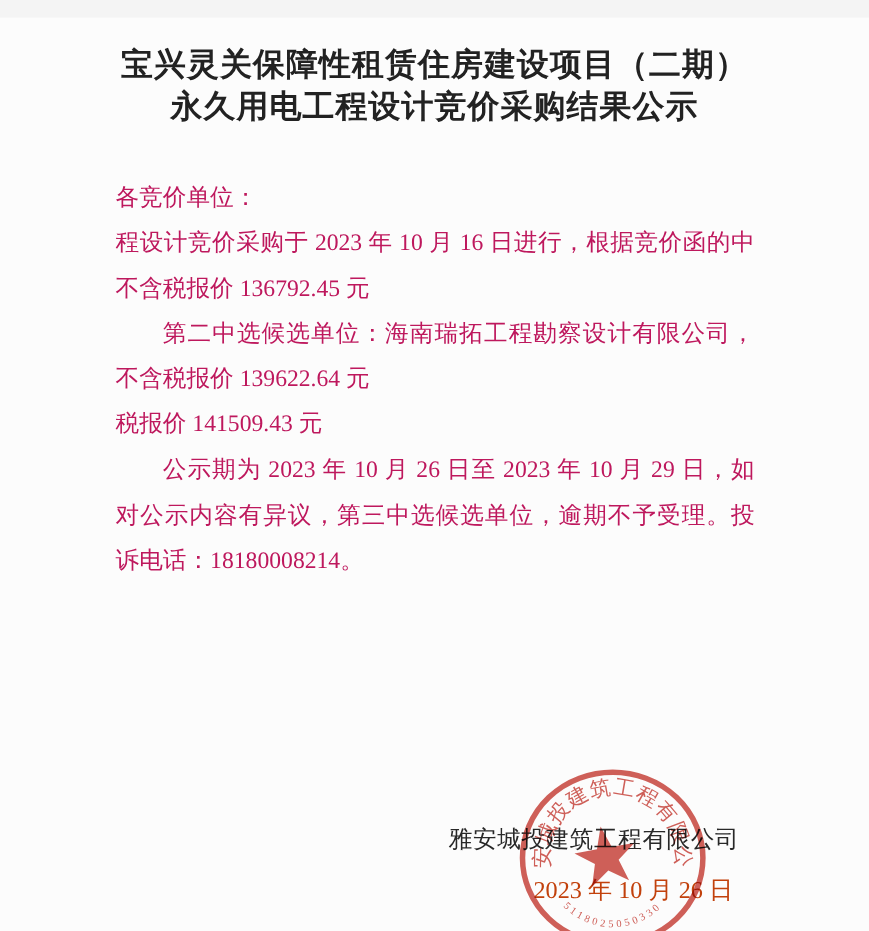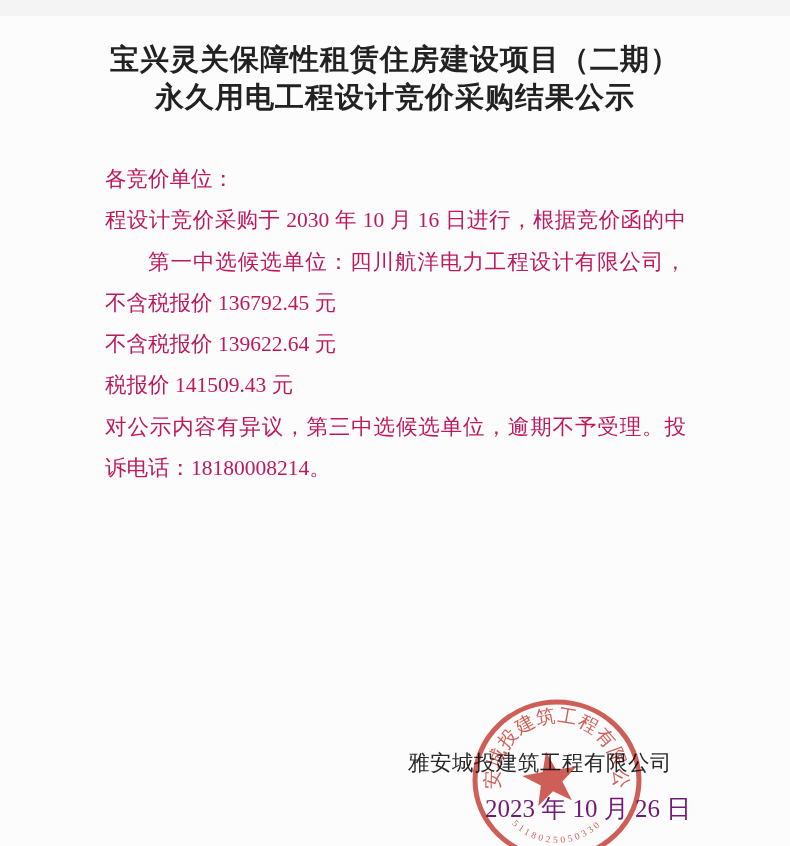--- a/index.html
+++ b/index.html
@@ -44,21 +44,21 @@
     overflow: hidden;
   }
   .sig-company {
     position: absolute; left: 408px; top: 733px;
     font-size: 21.5px; line-height: 28px; color: #282828;
     letter-spacing: 0.5px;
     white-space: nowrap;
   }
   .sig-date {
     position: absolute; left: 485px; top: 779px;
-    font-size: 25px; line-height: 28px; color: #701a75;
+    font-size: 22px; line-height: 28px; color: #c2410c;
     white-space: nowrap;
   }
   .seal {
     position: absolute; left: 457px; top: 664px;
     width: 200px; height: 200px;
     mix-blend-mode: multiply;
     opacity: 0.85;
   }
   .seal text {
     font-family: "Liberation Serif", "DejaVu Serif", serif;
@@ -69,25 +69,26 @@
 
 <div class="page">
 
   <div class="title">
     <div>宝兴灵关保障性租赁住房建设项目（二期）</div>
     <div>永久用电工程设计竞价采购结果公示</div>
   </div>
 
   <div class="body-lines">
       <div class="bline">各竞价单位：</div>
-      <div class="bline just">程设计竞价采购于 2030 年 10 月 16 日进行，根据竞价函的中</div>
-      <div class="bline ind just">第一中选候选单位：四川航洋电力工程设计有限公司，</div>
+      <div class="bline just">程设计竞价采购于 2023 年 10 月 16 日进行，根据竞价函的中</div>
       <div class="bline">不含税报价 136792.45 元</div>
+      <div class="bline ind just">第二中选候选单位：海南瑞拓工程勘察设计有限公司，</div>
       <div class="bline">不含税报价 139622.64 元</div>
       <div class="bline">税报价 141509.43 元</div>
+      <div class="bline ind just">公示期为 2023 年 10 月 26 日至 2023 年 10 月 29 日，如</div>
       <div class="bline just">对公示内容有异议，第三中选候选单位，逾期不予受理。投</div>
       <div class="bline">诉电话：18180008214。</div>
     </div>
 
   <div class="sig-company">雅安城投建筑工程有限公司</div>
   <div class="sig-date">2023 年 10 月 26 日</div>
 
   <svg class="seal" viewBox="-100 -100 200 200" xmlns="http://www.w3.org/2000/svg">
     <defs>
       <path id="sealTopArc" d="M -55.5 16.9 A 58 58 0 1 1 55.5 16.9" fill="none"></path>

